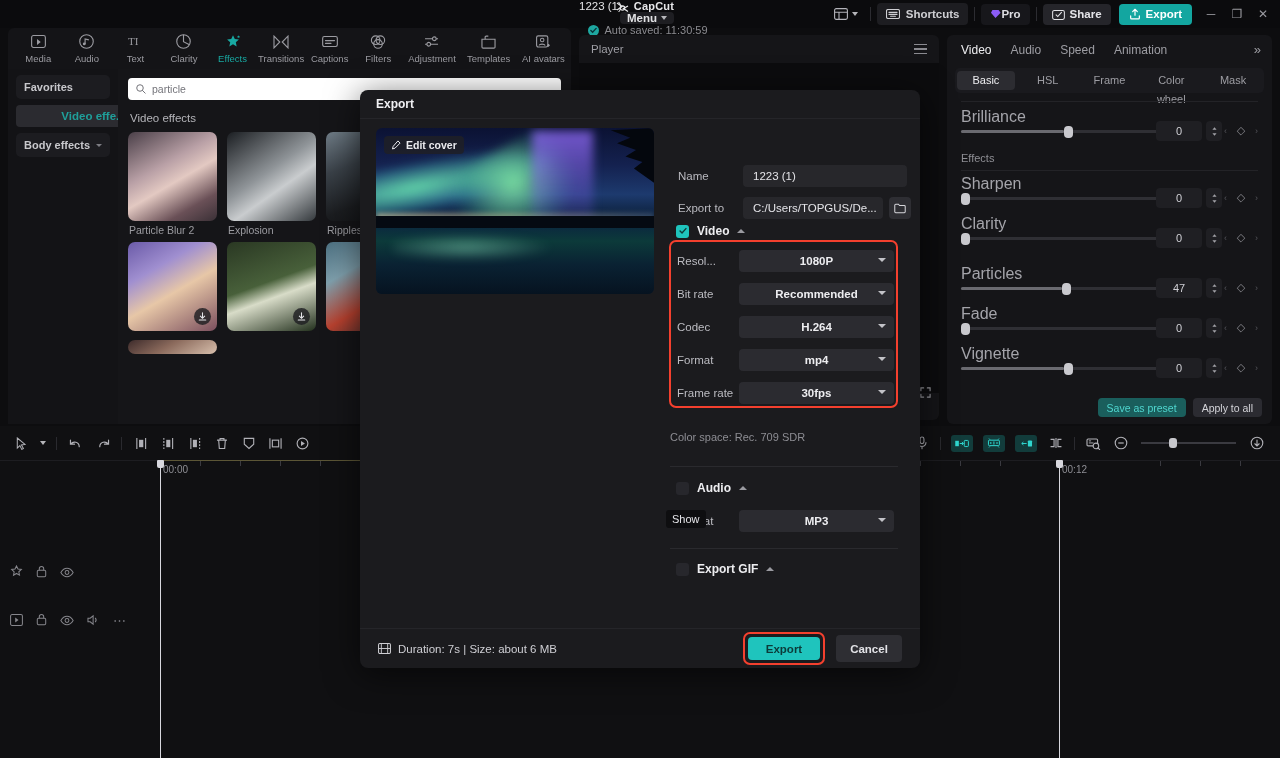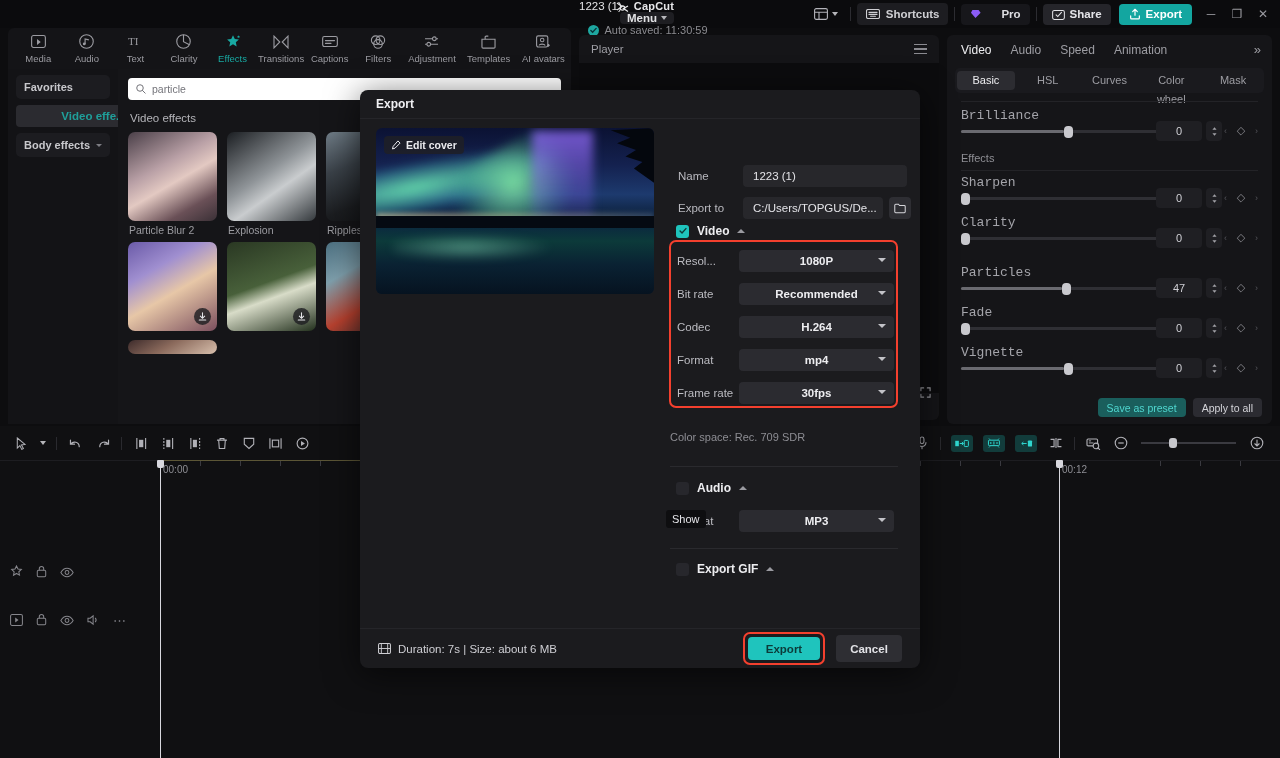--- a/index.html
+++ b/index.html
@@ -33,21 +33,21 @@
   .chk-circ svg { display:block; }
   .proj-title { position: absolute; left: 579px; font-size: 11.5px; color: #e2e2e4; }
   .tb-right { position: absolute; right: 0; display: flex; align-items: center; gap: 0; height: 28px; }
   .layout-btn { display:flex; align-items:center; gap:4px; padding: 0 6px; height: 22px; }
   .vsep { width: 1px; height: 14px; background: #2c2c31; margin: 0 6px; }
   .shortcuts-btn {
     display:flex; align-items:center; gap:6px;
     height: 22px; padding: 0 9px; border-radius: 4px;
     background:#1d1d21; font-size: 11.5px; font-weight:bold; color:#cfcfd3;
   }
-  .pro-btn { display:flex; align-items:center; gap:20px; height:21px; padding:0 9px; border-radius:4px; background:#17171b; font-size:11.5px;font-weight:bold;color:#dcdce0; }
+  .pro-btn { display:flex; align-items:center; gap:0; height:21px; padding:0 9px; border-radius:4px; background:#17171b; font-size:11.5px;font-weight:bold;color:#dcdce0; }
   .share-btn { display:flex; align-items:center; gap:5px; height:21px; padding:0 9px; border-radius:4px; background:#25252a; font-size:11.5px;font-weight:bold;color:#e4e4e8; }
   .export-btn-top { display:flex; align-items:center; gap:5px; height:21px; padding:0 10px; border-radius:4px; background:#13a6a0; font-size:11.5px;font-weight:bold;color:#ffffff; }
   .wbtn { width: 26px; height: 28px; display:flex;align-items:center;justify-content:center; color:#9a9aa0; font-size:12px; }
 
   
   #navbar {
     position:absolute; top:28px; left:8px; width:563px; height:41px;
     background:#141417; border-radius:6px 6px 0 0;
     display:flex; align-items:center; padding-left: 6px;
   }
@@ -117,21 +117,21 @@
   .rp-tabs .t.act { color:#ededf0; }
   .rp-more { position:absolute; right:12px; top:7px; font-size:13px; color:#9d9da3; letter-spacing:-1px; }
   .sub-tabs { margin:4px 8px 0 8px; height:25px; border-radius:5px; background:#1a1a1e;
               display:flex; align-items:center; font-size:11px; color:#9d9da3; }
   .sub-tabs .s { flex:1; text-align:center; height:19px; line-height:19px; border-radius:4px; margin:0 2px; }
   .sub-tabs .s.act { background:#2c2c31; color:#ededf0; }
   .rp-body { position:absolute; top:66px; left:0; width:325px; height:290px; }
   .grp-lb { font-size:11px; color:#8f8f95; margin:8px 0 0 14px; }
   .divider-line { height:1px; background:#232327; margin:6px 14px 0 14px; }
   .ctrl { position:relative; height:34px; margin:0 12px; }
-  .ctrl .nm { position:absolute; top:-2px; left:2px; font-size:13px; color:#a4a4aa;font-family:Liberation Mono, monospace; }
+  .ctrl .nm { position:absolute; top:-2px; left:2px; font-size:16px; color:#a4a4aa; }
   .slider { position:absolute; top:20px; left:2px; width:214px; height:3px; border-radius:2px; background:#2f2f34; }
   .slider .fill { position:absolute; left:0; top:0; height:3px; border-radius:2px; background:#6a6a70; }
   .knob { position:absolute; top:-4.5px; width:9px; height:12px; border-radius:4px; background:#c9c9ce; }
   .numbox { position:absolute; top:11px; right:58px; width:46px; height:20px; border-radius:4px; background:#1f1f23;
             font-size:11px; color:#cfcfd4; display:flex; align-items:center; justify-content:center; }
   .stepper { position:absolute; top:11px; right:38px; width:16px; height:20px; border-radius:4px; background:#1f1f23;
              display:flex;flex-direction:column;align-items:center;justify-content:center;gap:2px; }
   .kf { position:absolute; top:13px; right:2px; width:34px; height:15px; display:flex; align-items:center; justify-content:space-between; color:#55555b; font-size:9px; }
   .kf .dm { color:#8a8a90; font-size:11px; }
   .rp-foot { position:absolute; bottom:7px; right:10px; display:flex; gap:7px; }
@@ -507,21 +507,21 @@
     <span class="t act">Video</span>
     <span class="t">Audio</span>
     <span class="t">Speed</span>
     <span class="t">Animation</span>
   </div>
   <span class="rp-more">»</span>
 
   <div class="sub-tabs">
     <span class="s act">Basic</span>
     <span class="s">HSL</span>
-    <span class="s">Curves</span>
+    <span class="s">Frame</span>
     <span class="s">Color wheel</span>
     <span class="s">Mask</span>
   </div>
 
   <div class="rp-body">
     <div class="divider-line" style="margin-top:0;"></div>
 
     <div class="ctrl" style="margin-top:8px;">
       <span class="nm">Brilliance</span>
       <span class="slider">

